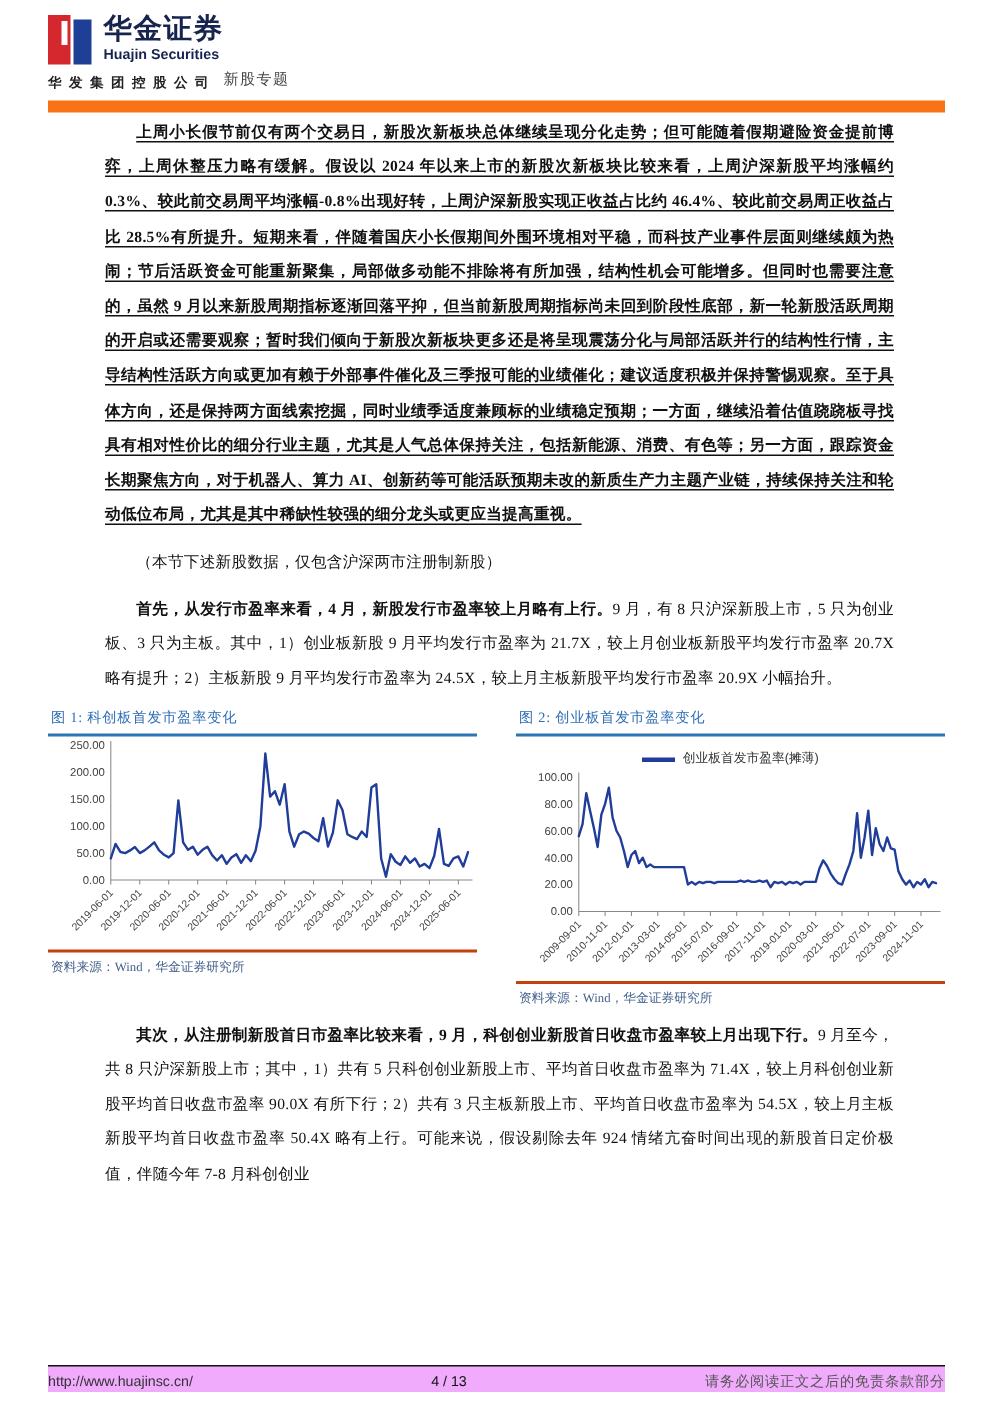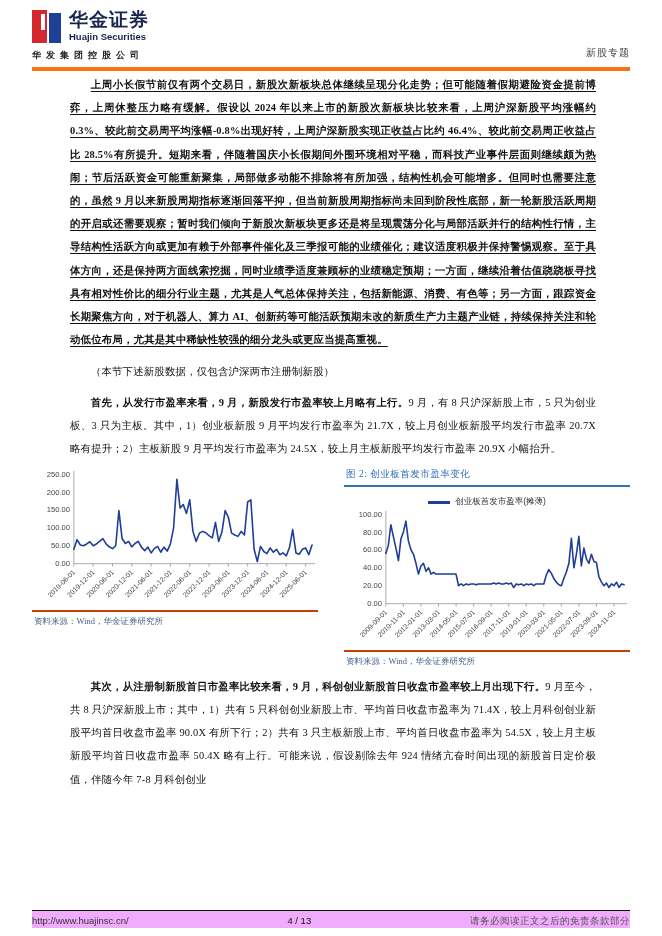--- a/index.html
+++ b/index.html
@@ -1,22 +1,22 @@
 <!DOCTYPE html>
 <html><head>
 <meta charset="utf-8">
 <style>
   html,body{margin:0;padding:0;background:#e8e8e8;}
   .page{width:662px;height:936px;margin:0 auto;background:#fff;position:relative;overflow:hidden;
         font-family:"Liberation Serif","DejaVu Serif",serif;color:#111;}
   .content{height:910px;overflow:hidden;}
 
   
-  .header{margin:10px 32px 0;border-bottom:4px solid #f97316;padding-bottom:5px;
-          display:flex;justify-content:space-between;align-items:flex-end;}
+  .header{margin:10px 32px 0;border-bottom:8px solid #f97316;padding-bottom:5px;
+          display:flex;justify-content:flex-start;align-items:flex-end;}
   .logo{display:flex;flex-direction:column;}
   .logo-top{display:flex;align-items:flex-start;gap:6px;}
   .logo-mark{position:relative;width:31px;height:33px;}
   .logo-red{position:absolute;left:0;top:0;width:15px;height:33px;background:#D5272E;}
   .logo-notch{position:absolute;left:9px;top:4px;width:4px;height:16px;background:#fff;}
   .logo-blue{position:absolute;left:17px;top:3px;width:12px;height:30px;background:#1D3F96;}
   .logo-text{display:flex;flex-direction:column;line-height:1;}
   .logo-cn{font-family:"Liberation Sans","DejaVu Sans",sans-serif;font-weight:bold;font-size:19px;
            color:#17244E;letter-spacing:1px;}
   .logo-en{font-family:"Liberation Sans","DejaVu Sans",sans-serif;font-weight:bold;font-size:9.5px;
@@ -82,24 +82,25 @@
         <span class="logo-sub">华发集团控股公司</span>
       </div>
       <span class="header-topic">新股专题</span>
     </div>
 
 
     <p class="tx lead">上周小长假节前仅有两个交易日，新股次新板块总体继续呈现分化走势；但可能随着假期避险资金提前博弈，上周休整压力略有缓解。假设以 2024 年以来上市的新股次新板块比较来看，上周沪深新股平均涨幅约 0.3%、较此前交易周平均涨幅-0.8%出现好转，上周沪深新股实现正收益占比约 46.4%、较此前交易周正收益占比 28.5%有所提升。短期来看，伴随着国庆小长假期间外围环境相对平稳，而科技产业事件层面则继续颇为热闹；节后活跃资金可能重新聚集，局部做多动能不排除将有所加强，结构性机会可能增多。但同时也需要注意的，虽然 9 月以来新股周期指标逐渐回落平抑，但当前新股周期指标尚未回到阶段性底部，新一轮新股活跃周期的开启或还需要观察；暂时我们倾向于新股次新板块更多还是将呈现震荡分化与局部活跃并行的结构性行情，主导结构性活跃方向或更加有赖于外部事件催化及三季报可能的业绩催化；建议适度积极并保持警惕观察。至于具体方向，还是保持两方面线索挖掘，同时业绩季适度兼顾标的业绩稳定预期；一方面，继续沿着估值跷跷板寻找具有相对性价比的细分行业主题，尤其是人气总体保持关注，包括新能源、消费、有色等；另一方面，跟踪资金长期聚焦方向，对于机器人、算力 AI、创新药等可能活跃预期未改的新质生产力主题产业链，持续保持关注和轮动低位布局，尤其是其中稀缺性较强的细分龙头或更应当提高重视。</p>
 
     <p class="tx note">（本节下述新股数据，仅包含沪深两市注册制新股）</p>
 
-    <p class="tx body"><b>首先，从发行市盈率来看，9 月，新股发行市盈率较上月略有上行。</b><span>9 月，有 8 只沪深新股上市，5 只为创业板、3 只为主板。其中，1）创业板新股 9 月平均发行市盈率为 21.7X，较上月创业板新股平均发行市盈率 20.7X 略有提升；2）主板新股 9 月平均发行市盈率为 24.5X，较上月主板新股平均发行市盈率 20.9X 小幅抬升。</span></p>
+    <p class="tx body"><b>首先，从发行市盈率来看，4 月，新股发行市盈率较上月略有上行。</b><span>9 月，有 8 只沪深新股上市，5 只为创业板、3 只为主板。其中，1）创业板新股 9 月平均发行市盈率为 21.7X，较上月创业板新股平均发行市盈率 20.7X 略有提升；2）主板新股 9 月平均发行市盈率为 24.5X，较上月主板新股平均发行市盈率 20.9X 小幅抬升。</span></p>
 
     <div class="figures">
       <figure>
+        <div class="fig-caption">图 1: 科创板首发市盈率变化</div>
         <svg class="fig-svg" viewBox="0 0 287 140">
             <text x="38" y="97.6" text-anchor="end" font-size="7.6" fill="#444">0.00</text>
             <text x="38" y="79.6" text-anchor="end" font-size="7.6" fill="#444">50.00</text>
             <text x="38" y="61.6" text-anchor="end" font-size="7.6" fill="#444">100.00</text>
             <text x="38" y="43.6" text-anchor="end" font-size="7.6" fill="#444">150.00</text>
             <text x="38" y="25.6" text-anchor="end" font-size="7.6" fill="#444">200.00</text>
             <text x="38" y="7.6" text-anchor="end" font-size="7.6" fill="#444">250.00</text>
             <line x1="42" y1="2" x2="42" y2="95" stroke="#888" stroke-width="0.7"></line>
             <line x1="42" y1="95" x2="284" y2="95" stroke="#888" stroke-width="0.7"></line>
             <line x1="42" y1="95" x2="42" y2="98" stroke="#888" stroke-width="0.7"></line>

